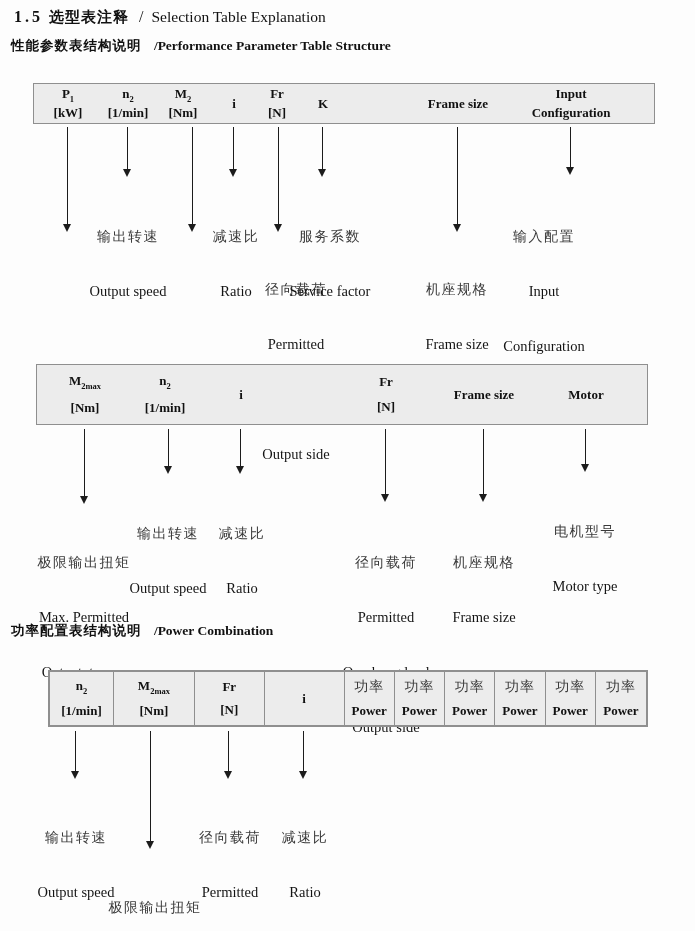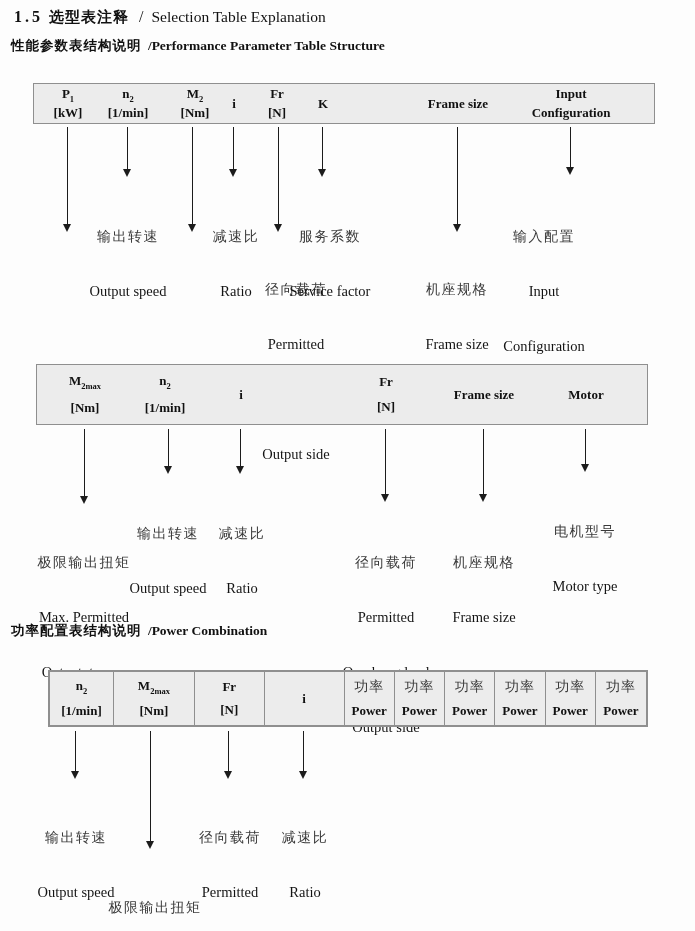--- a/index.html
+++ b/index.html
@@ -8,21 +8,21 @@
 
   
   .main-title { position:absolute; left:14px; top:8px; font-size:16px; }
   .t-num { font-weight:bold; letter-spacing:3px;margin-top:44px; }
   .t-zh  { font-family:sans-serif; font-weight:bold; font-size:15px; letter-spacing:1px; margin-left:2px; }
   .t-sep { margin:0 4px 0 6px; }
   .t-en  { font-size:15.5px; }
 
   .section-heading { position:absolute; left:11px; font-size:13.5px; }
   .h-zh { font-family:sans-serif; font-weight:bold; letter-spacing:1px; }
-  .h-en { font-family:"Liberation Serif", serif; font-weight:bold; margin-left:3px; }
+  .h-en { font-family:"Liberation Serif", serif; font-weight:bold; margin-left:9px; }
 
   
   .tbl { position:absolute; background:#ececec; border:1.5px solid #8f8f8f; box-sizing:border-box; }
   .hdr { position:absolute; top:0; height:100%; transform:translateX(-50%);
          display:flex; flex-direction:column; justify-content:space-evenly; align-items:center;
          font-weight:bold; font-size:13px; white-space:nowrap; text-align:center; }
   .hdr sub { font-size:8.5px; }
   .h2:empty, sub:empty { display:none; }
 
   
@@ -64,21 +64,21 @@
 
   <div class="tbl" style="left:33px; top:83px; width:622px; height:41px">
     <div class="hdr" style="left:34px">
       <div class="h1"><span>P</span><sub>1</sub></div>
       <div class="h2">[kW]</div>
     </div>
     <div class="hdr" style="left:94px">
       <div class="h1"><span>n</span><sub>2</sub></div>
       <div class="h2">[1/min]</div>
     </div>
-    <div class="hdr" style="left:161px">
+    <div class="hdr" style="left:149px">
       <div class="h1"><span>M</span><sub>2</sub></div>
       <div class="h2">[Nm]</div>
     </div>
     <div class="hdr" style="left:200px">
       <div class="h1"><span>i</span></div>
 
     </div>
     <div class="hdr" style="left:243px">
       <div class="h1"><span>Fr</span></div>
       <div class="h2">[N]</div>

